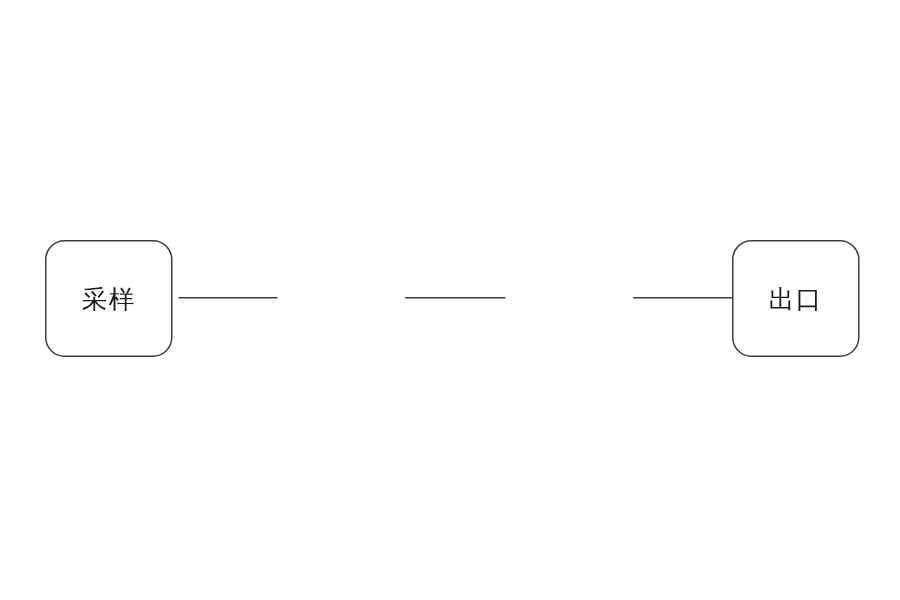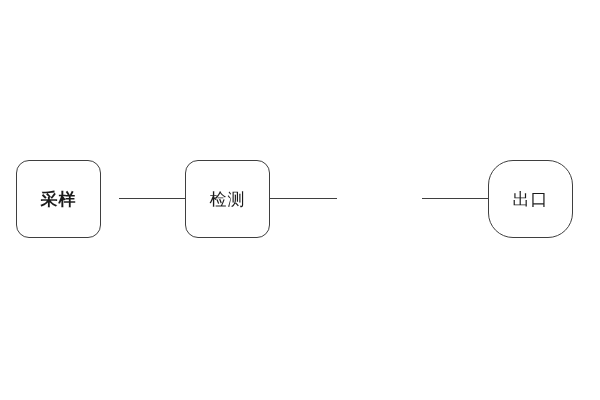--- a/index.html
+++ b/index.html
@@ -33,42 +33,39 @@
     color: #1a1a1a;
     letter-spacing: 1px;
     white-space: nowrap;
   }
   .connector {
     position: absolute;
     top: 198px;
     height: 0;
     border-top: 1.6px solid #3f3f3f;
   }
-  #node-1 { left: 16px; font-weight: bold; }
+  #node-1 { left: 30px; }
   #node-2 { left: 185px; }
   #node-3 { left: 337px; }
-  #node-4 { left: 488px; border-radius: 25px; }
+  #node-4 { left: 488px; }
   #conn-1 { left: 119px; width: 66px; }
   #conn-2 { left: 270px; width: 67px; }
   #conn-3 { left: 422px; width: 66px; }
 </style>
 </head>
 <body>
 
 <div class="canvas">
 
   <div class="flow-node" id="node-1">
     <span class="node-label">采样</span>
   </div>
 
   <div class="connector" id="conn-1"></div>
 
-  <div class="flow-node" id="node-2">
-    <span class="node-label">检测</span>
-  </div>
 
   <div class="connector" id="conn-2"></div>
 
 
   <div class="connector" id="conn-3"></div>
 
   <div class="flow-node" id="node-4">
     <span class="node-label">出口</span>
   </div>
 

